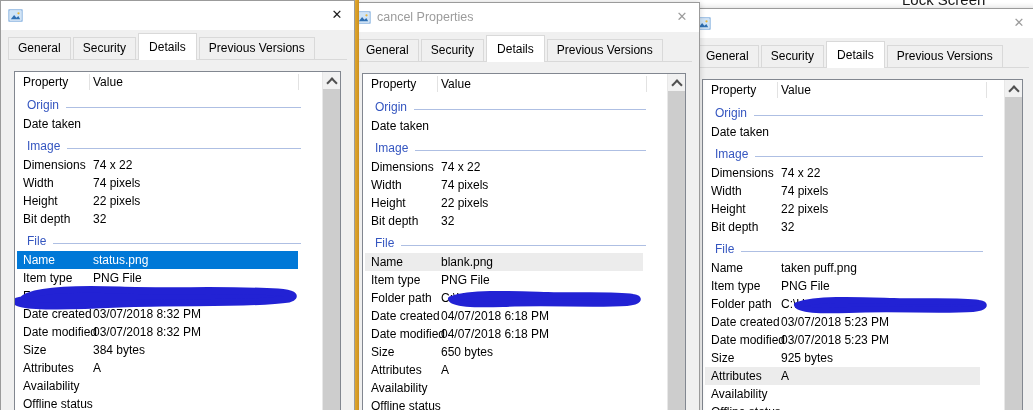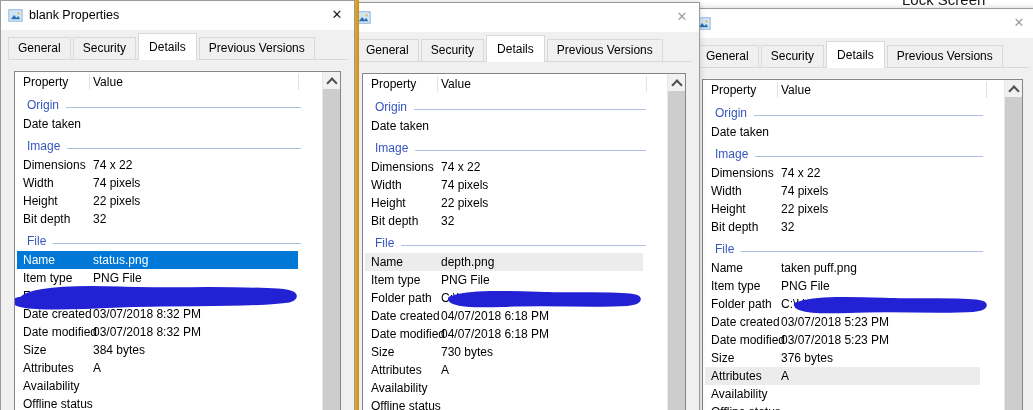--- a/index.html
+++ b/index.html
@@ -161,21 +161,21 @@
             <span class="val">03/07/2018 5:23 PM</span>
           </div>
           <div class="row">
             <span class="hl"></span>
             <span class="lab">Date modified</span>
             <span class="val">03/07/2018 5:23 PM</span>
           </div>
           <div class="row">
             <span class="hl"></span>
             <span class="lab">Size</span>
-            <span class="val">376 bytes</span>
+            <span class="val">925 bytes</span>
           </div>
           <div class="row sel-gray">
             <span class="hl"></span>
             <span class="lab">Attributes</span>
             <span class="val">A</span>
           </div>
           <div class="row">
             <span class="hl"></span>
             <span class="lab">Availability</span>
             <span class="val"></span>
@@ -198,20 +198,21 @@
   <div class="win win-1 inactive">
     <div class="titlebar">
       <span class="win-icon">
         <svg viewBox="0 0 16 16" width="15" height="15">
             <rect x="1" y="2" width="14" height="12" fill="#fff" stroke="#6a9fd8"></rect>
             <rect x="2.2" y="3.2" width="11.6" height="9.6" fill="#cfe4f7"></rect>
             <path d="M3 12 L6.5 7.5 L9 10.5 L11 8.5 L13 12 Z" fill="#2f6fb2"></path>
             <circle cx="11.2" cy="5.6" r="1.2" fill="#e8b43a"></circle>
           </svg>
       </span>
+      <span class="win-title">cancel Properties</span>
       <span class="close-btn">✕</span>
     </div>
     <div class="tabs">
       <span class="tab">General</span>
       <span class="tab">Security</span>
       <span class="tab active">Details</span>
       <span class="tab">Previous Versions</span>
     </div>
     <div class="list">
       <div class="rows">
@@ -254,21 +255,21 @@
             <span class="lab">Bit depth</span>
             <span class="val">32</span>
           </div>
           <div class="sectionrow">
             <span class="slab">File</span>
             <span class="sline" style="left: 38px;"></span>
           </div>
           <div class="row sel-gray">
             <span class="hl"></span>
             <span class="lab">Name</span>
-            <span class="val">depth.png</span>
+            <span class="val">blank.png</span>
           </div>
           <div class="row">
             <span class="hl"></span>
             <span class="lab">Item type</span>
             <span class="val">PNG File</span>
           </div>
           <div class="row">
             <span class="hl"></span>
             <span class="lab">Folder path</span>
             <span class="val">C:\U</span>
@@ -282,21 +283,21 @@
             <span class="val">04/07/2018 6:18 PM</span>
           </div>
           <div class="row">
             <span class="hl"></span>
             <span class="lab">Date modified</span>
             <span class="val">04/07/2018 6:18 PM</span>
           </div>
           <div class="row">
             <span class="hl"></span>
             <span class="lab">Size</span>
-            <span class="val">730 bytes</span>
+            <span class="val">650 bytes</span>
           </div>
           <div class="row">
             <span class="hl"></span>
             <span class="lab">Attributes</span>
             <span class="val">A</span>
           </div>
           <div class="row">
             <span class="hl"></span>
             <span class="lab">Availability</span>
             <span class="val"></span>
@@ -321,21 +322,20 @@
   <div class="win win-0">
     <div class="titlebar">
       <span class="win-icon">
         <svg viewBox="0 0 16 16" width="15" height="15">
             <rect x="1" y="2" width="14" height="12" fill="#fff" stroke="#6a9fd8"></rect>
             <rect x="2.2" y="3.2" width="11.6" height="9.6" fill="#cfe4f7"></rect>
             <path d="M3 12 L6.5 7.5 L9 10.5 L11 8.5 L13 12 Z" fill="#2f6fb2"></path>
             <circle cx="11.2" cy="5.6" r="1.2" fill="#e8b43a"></circle>
           </svg>
       </span>
-      <span class="win-title">blank Properties</span>
       <span class="close-btn">✕</span>
     </div>
     <div class="tabs">
       <span class="tab">General</span>
       <span class="tab">Security</span>
       <span class="tab active">Details</span>
       <span class="tab">Previous Versions</span>
     </div>
     <div class="list">
       <div class="rows">

